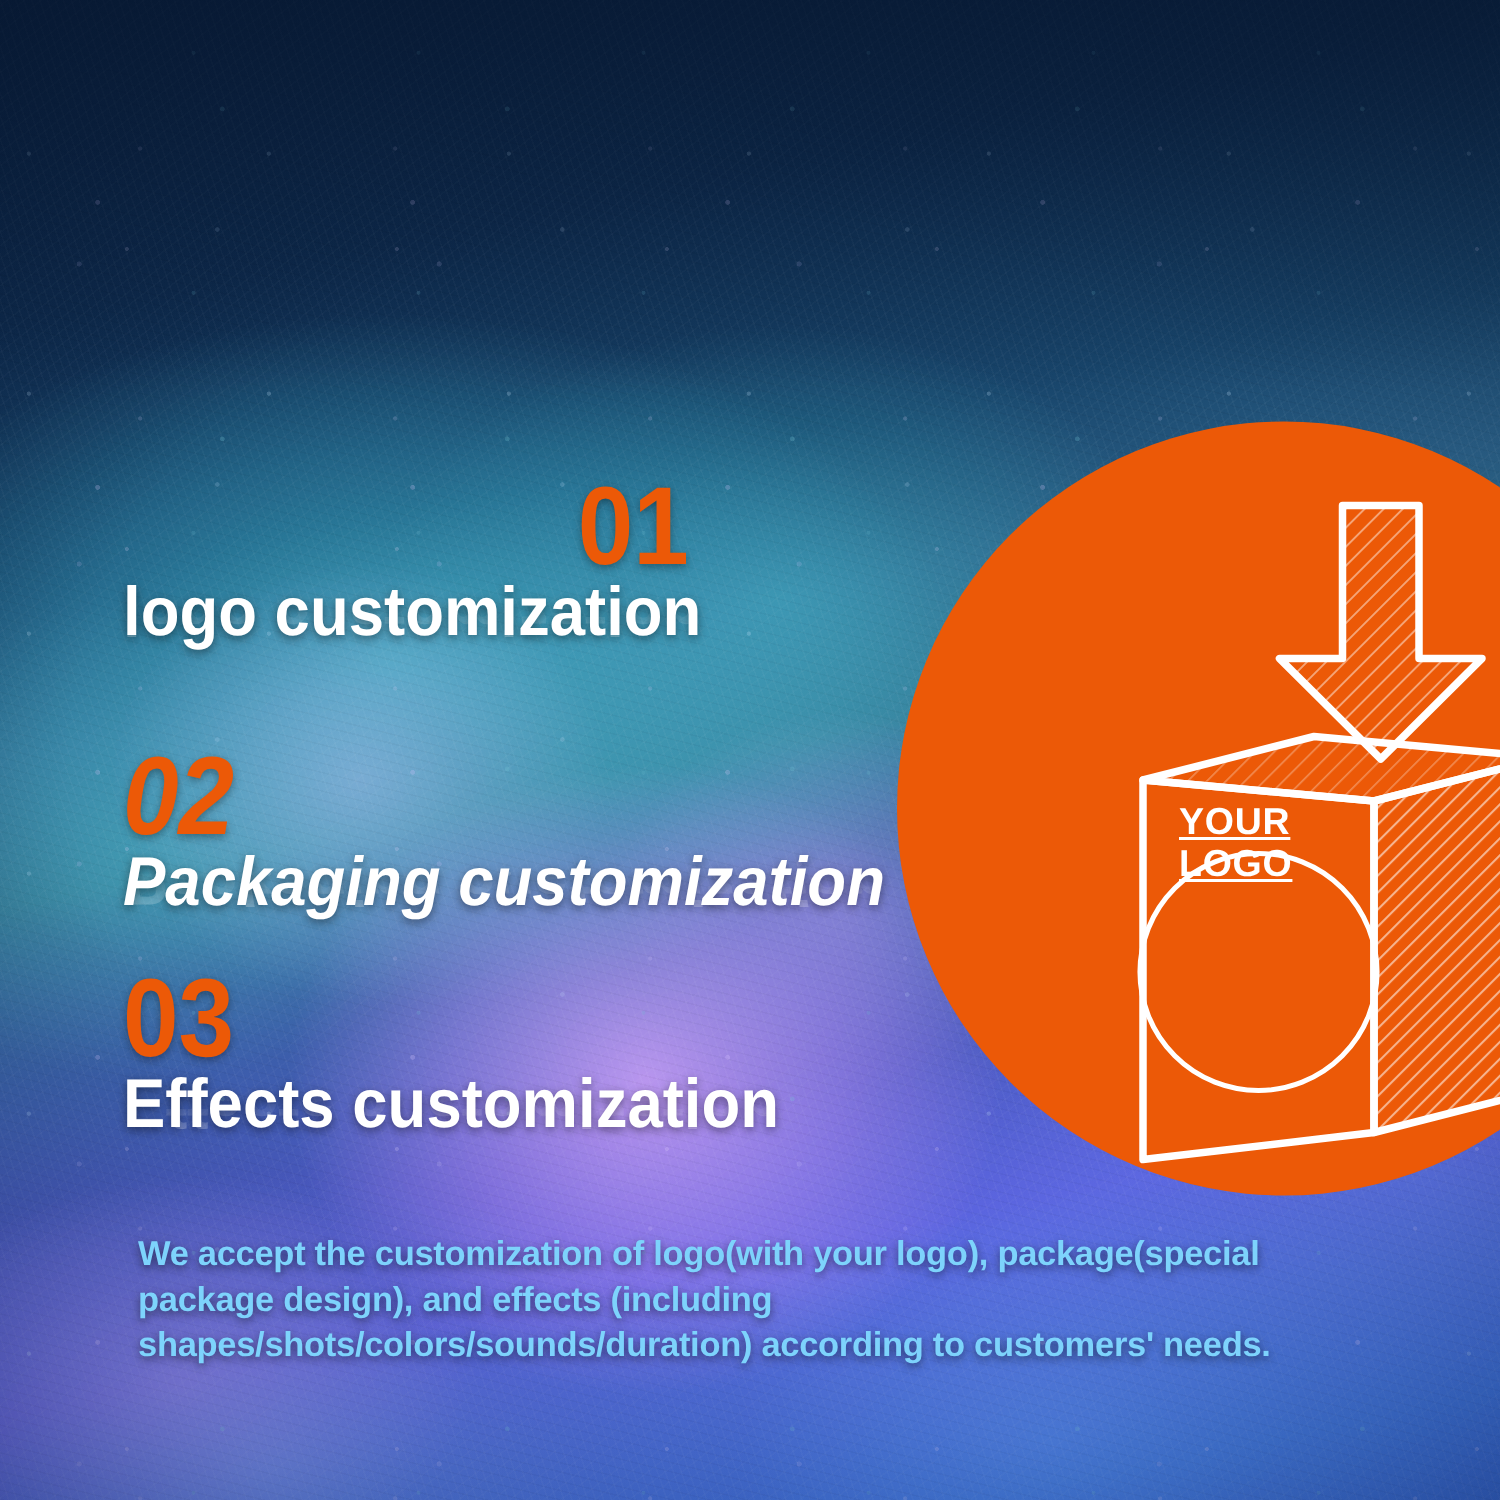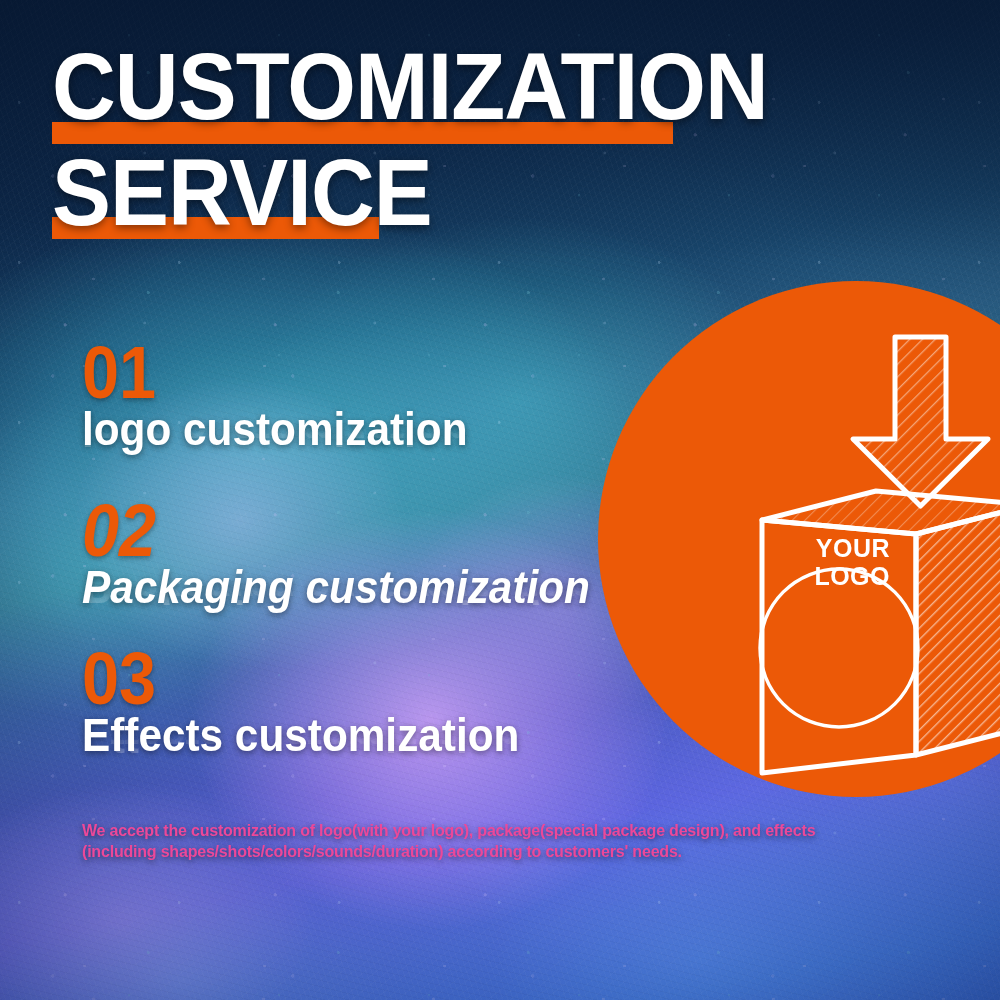--- a/index.html
+++ b/index.html
@@ -98,21 +98,21 @@
     transform-origin:left center;
   }
   .title-line-1 { font-size:95px; }
   .title-line-2 { font-size:95px; }
   .title-rule { background:#ec5907; }
   .rule-1 { height:22px; width:621px; margin-top:-8px; margin-bottom:6px; }
   .rule-2 { height:22px; width:327px; margin-top:-18px; }
 
   
   .item { position:absolute; left:82px; }
-  .item-1 { top:342px; }
+  .item-1 { top:320px;text-align:right; }
   .item-2 { top:500px;font-style:italic; }
   .item-3 { top:648px; }
 
   .item-num {
     font-family:"Liberation Sans Narrow","Liberation Sans", sans-serif;
     font-weight:bold;
     font-size:74px;
     line-height:.84;
     color:#ec5907;
     letter-spacing:0px;
@@ -140,73 +140,68 @@
     color:#ffffff;
     opacity:.34;
     -webkit-mask-image:linear-gradient(to bottom, rgba(0,0,0,.85) 0%, rgba(0,0,0,.25) 38%, rgba(0,0,0,0) 72%);
     mask-image:linear-gradient(to bottom, rgba(0,0,0,.85) 0%, rgba(0,0,0,.25) 38%, rgba(0,0,0,0) 72%);
     pointer-events:none;
     text-shadow:none;
   }
 
   
   .paragraph {
-    position:absolute; left:82px; top:820px; width:770px;
+    position:absolute; left:92px; top:820px; width:770px;
     font-family:"Liberation Sans", sans-serif;
     font-weight:bold;
-    font-size:16px;
+    font-size:23px;
     line-height:1.33;
-    color:#ec4899;
+    color:#7dd3fc;
     text-shadow:0 2px 6px rgba(0,0,0,.5);
     letter-spacing:-.2px;
   }
 
   
   .circle-badge {
     position:absolute;
     left:598px; top:281px;
     width:516px; height:516px;
     border-radius:50%;
     background:#ec5907;
   }
   .illustration { position:absolute; left:598px; top:281px; width:516px; height:516px; }
   .illustration svg { width:100%; height:100%; display:block; }
 
   .logo-text {
     position:absolute;
     left:786px; top:534px;
     width:104px;
-    text-align:right;
+    text-align:left;
     font-family:"Liberation Sans", sans-serif;
     font-weight:bold;
     font-size:25px;
     line-height:1.12;
     color:#ffffff;
     letter-spacing:.5px;
+    text-decoration:underline;
   }
 </style>
 </head>
 <body>
 
 <div id="banner">
 
   <div class="bg-layer bg-base"></div>
   <div class="bg-layer bg-teal-cloud"></div>
   <div class="bg-layer bg-purple-burst"></div>
   <div class="bg-layer bg-blue-wash"></div>
   <div class="bg-layer bg-texture"></div>
   <div class="bg-layer bg-speckle"></div>
   <div class="bg-layer bg-vignette"></div>
 
-  <div class="headline">
-    <div class="title-line title-line-1">CUSTOMIZATION</div>
-    <div class="title-rule rule-1"></div>
-    <div class="title-line title-line-2">SERVICE</div>
-    <div class="title-rule rule-2"></div>
-  </div>
 
   <div class="item item-1">
     <div class="item-num">01</div>
     <div class="item-label">
       <span>logo customization</span>
       <span class="reflect">logo customization</span>
     </div>
   </div>
 
   <div class="item item-2">

